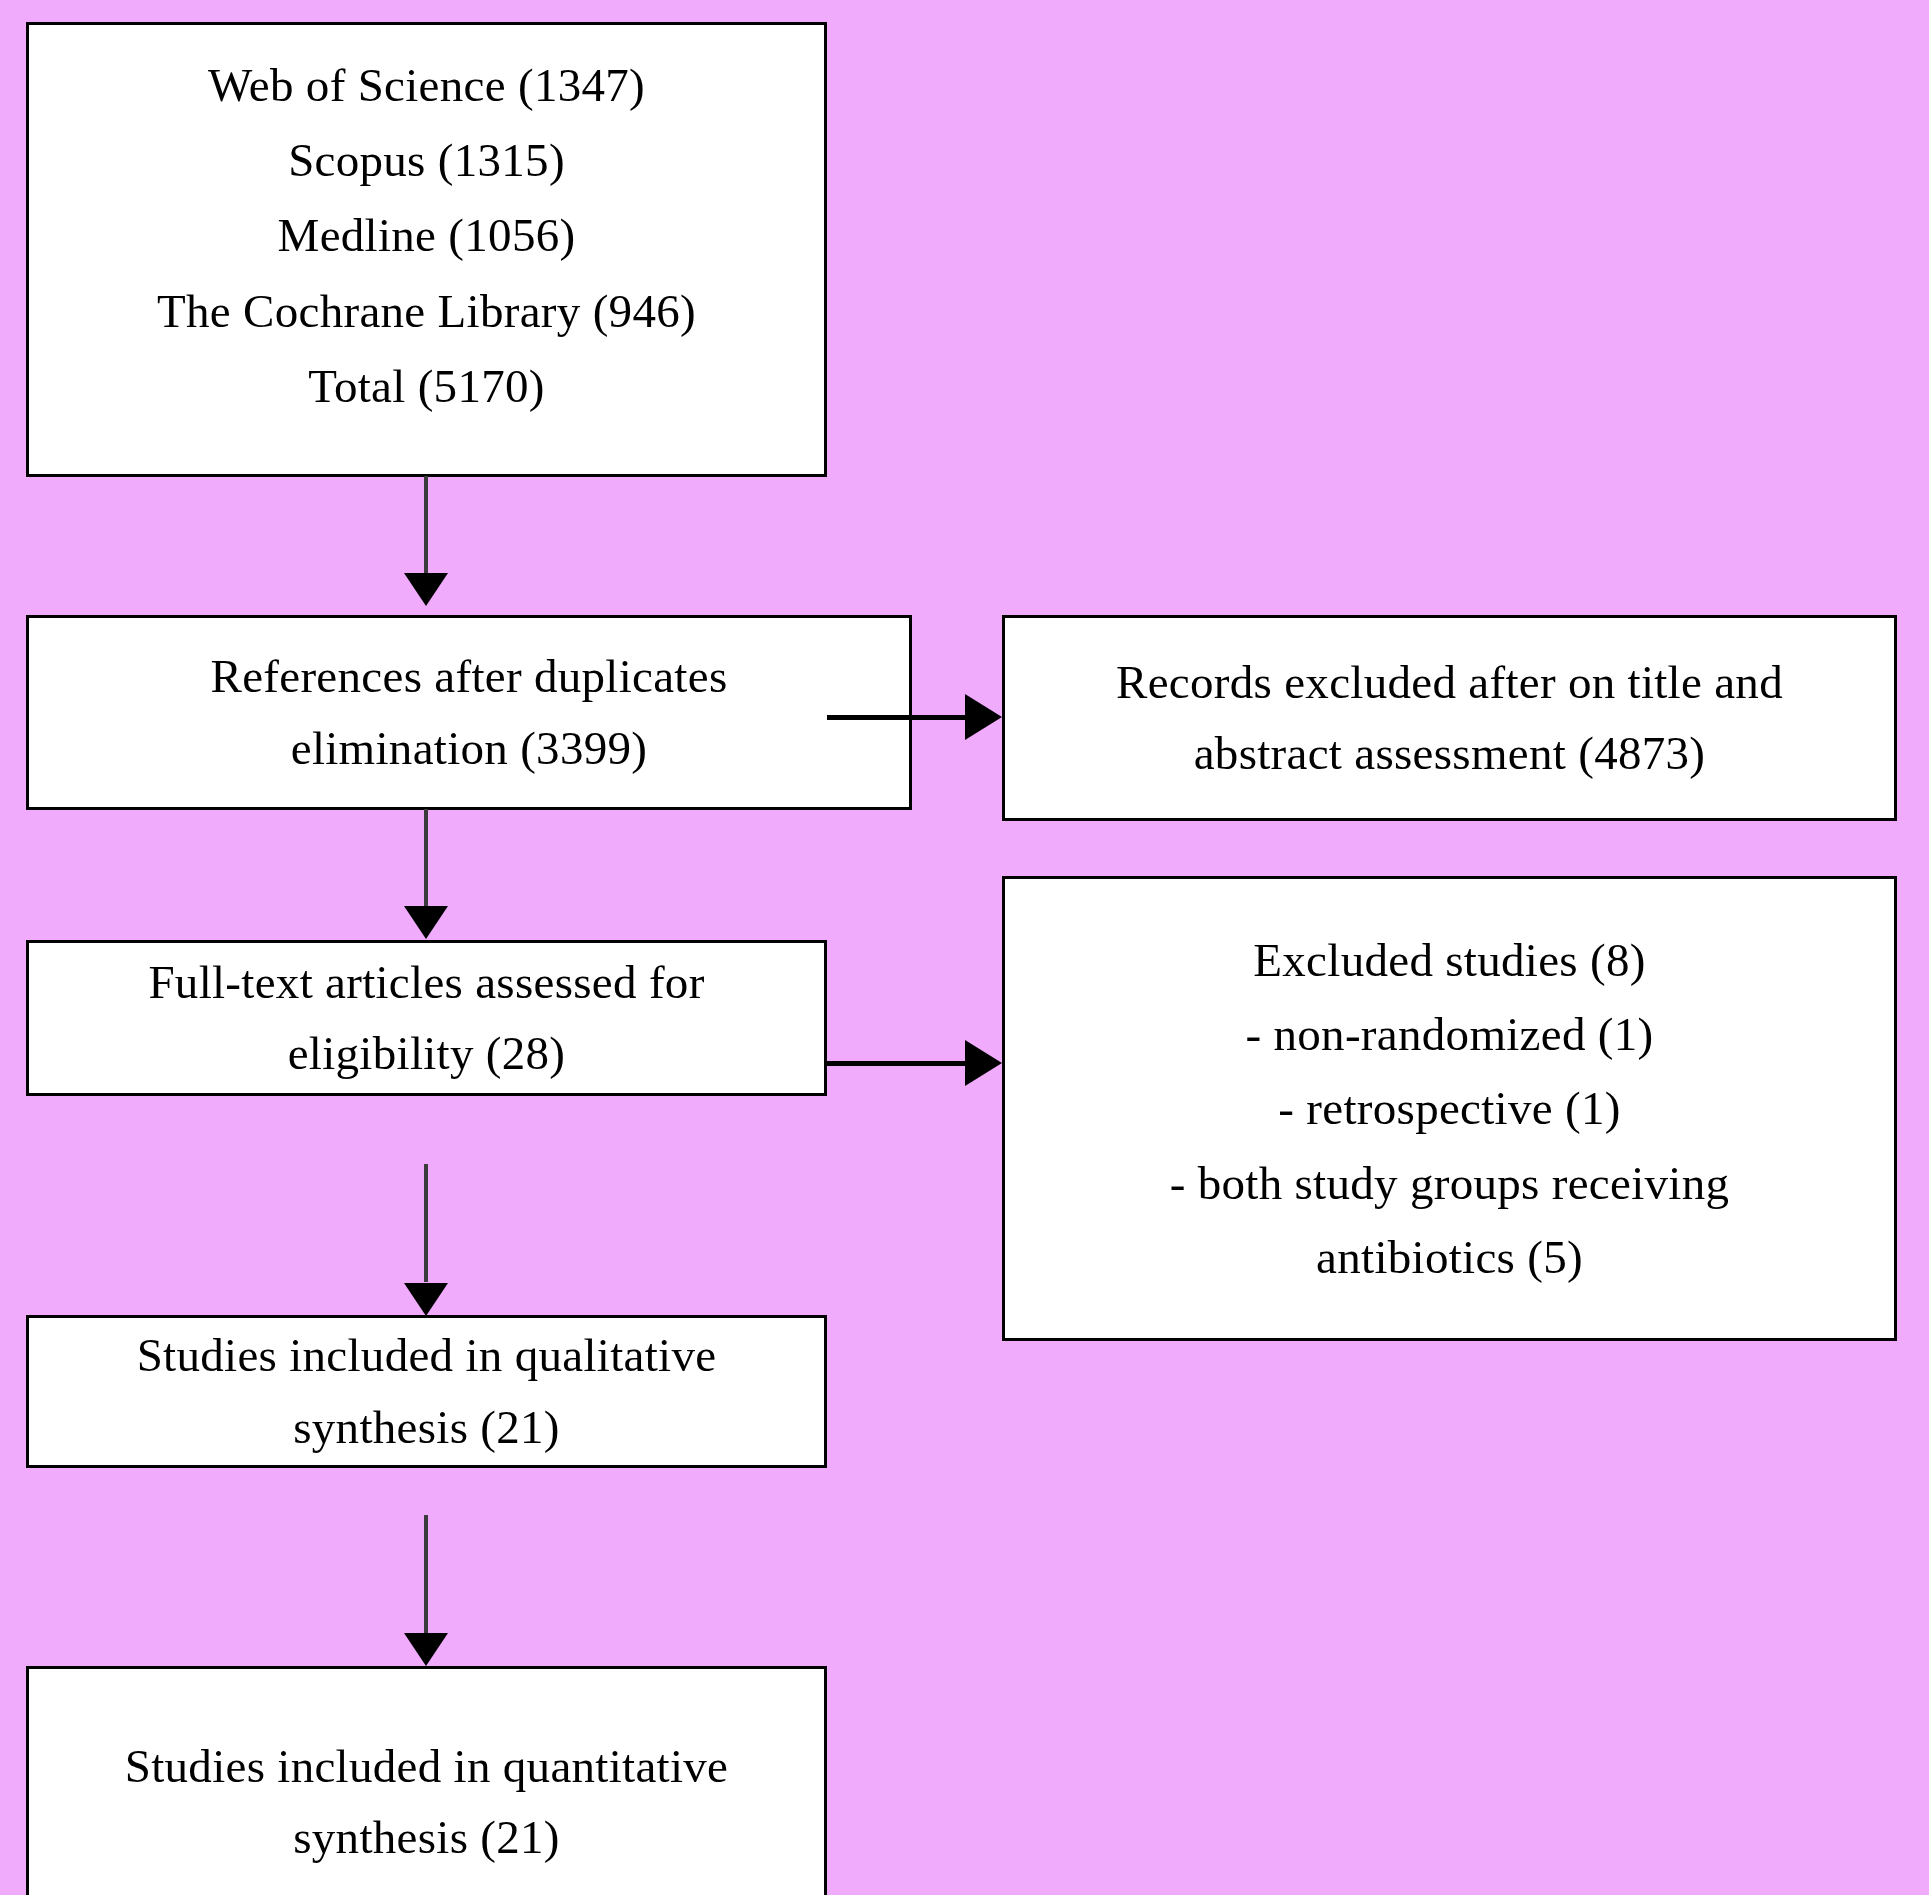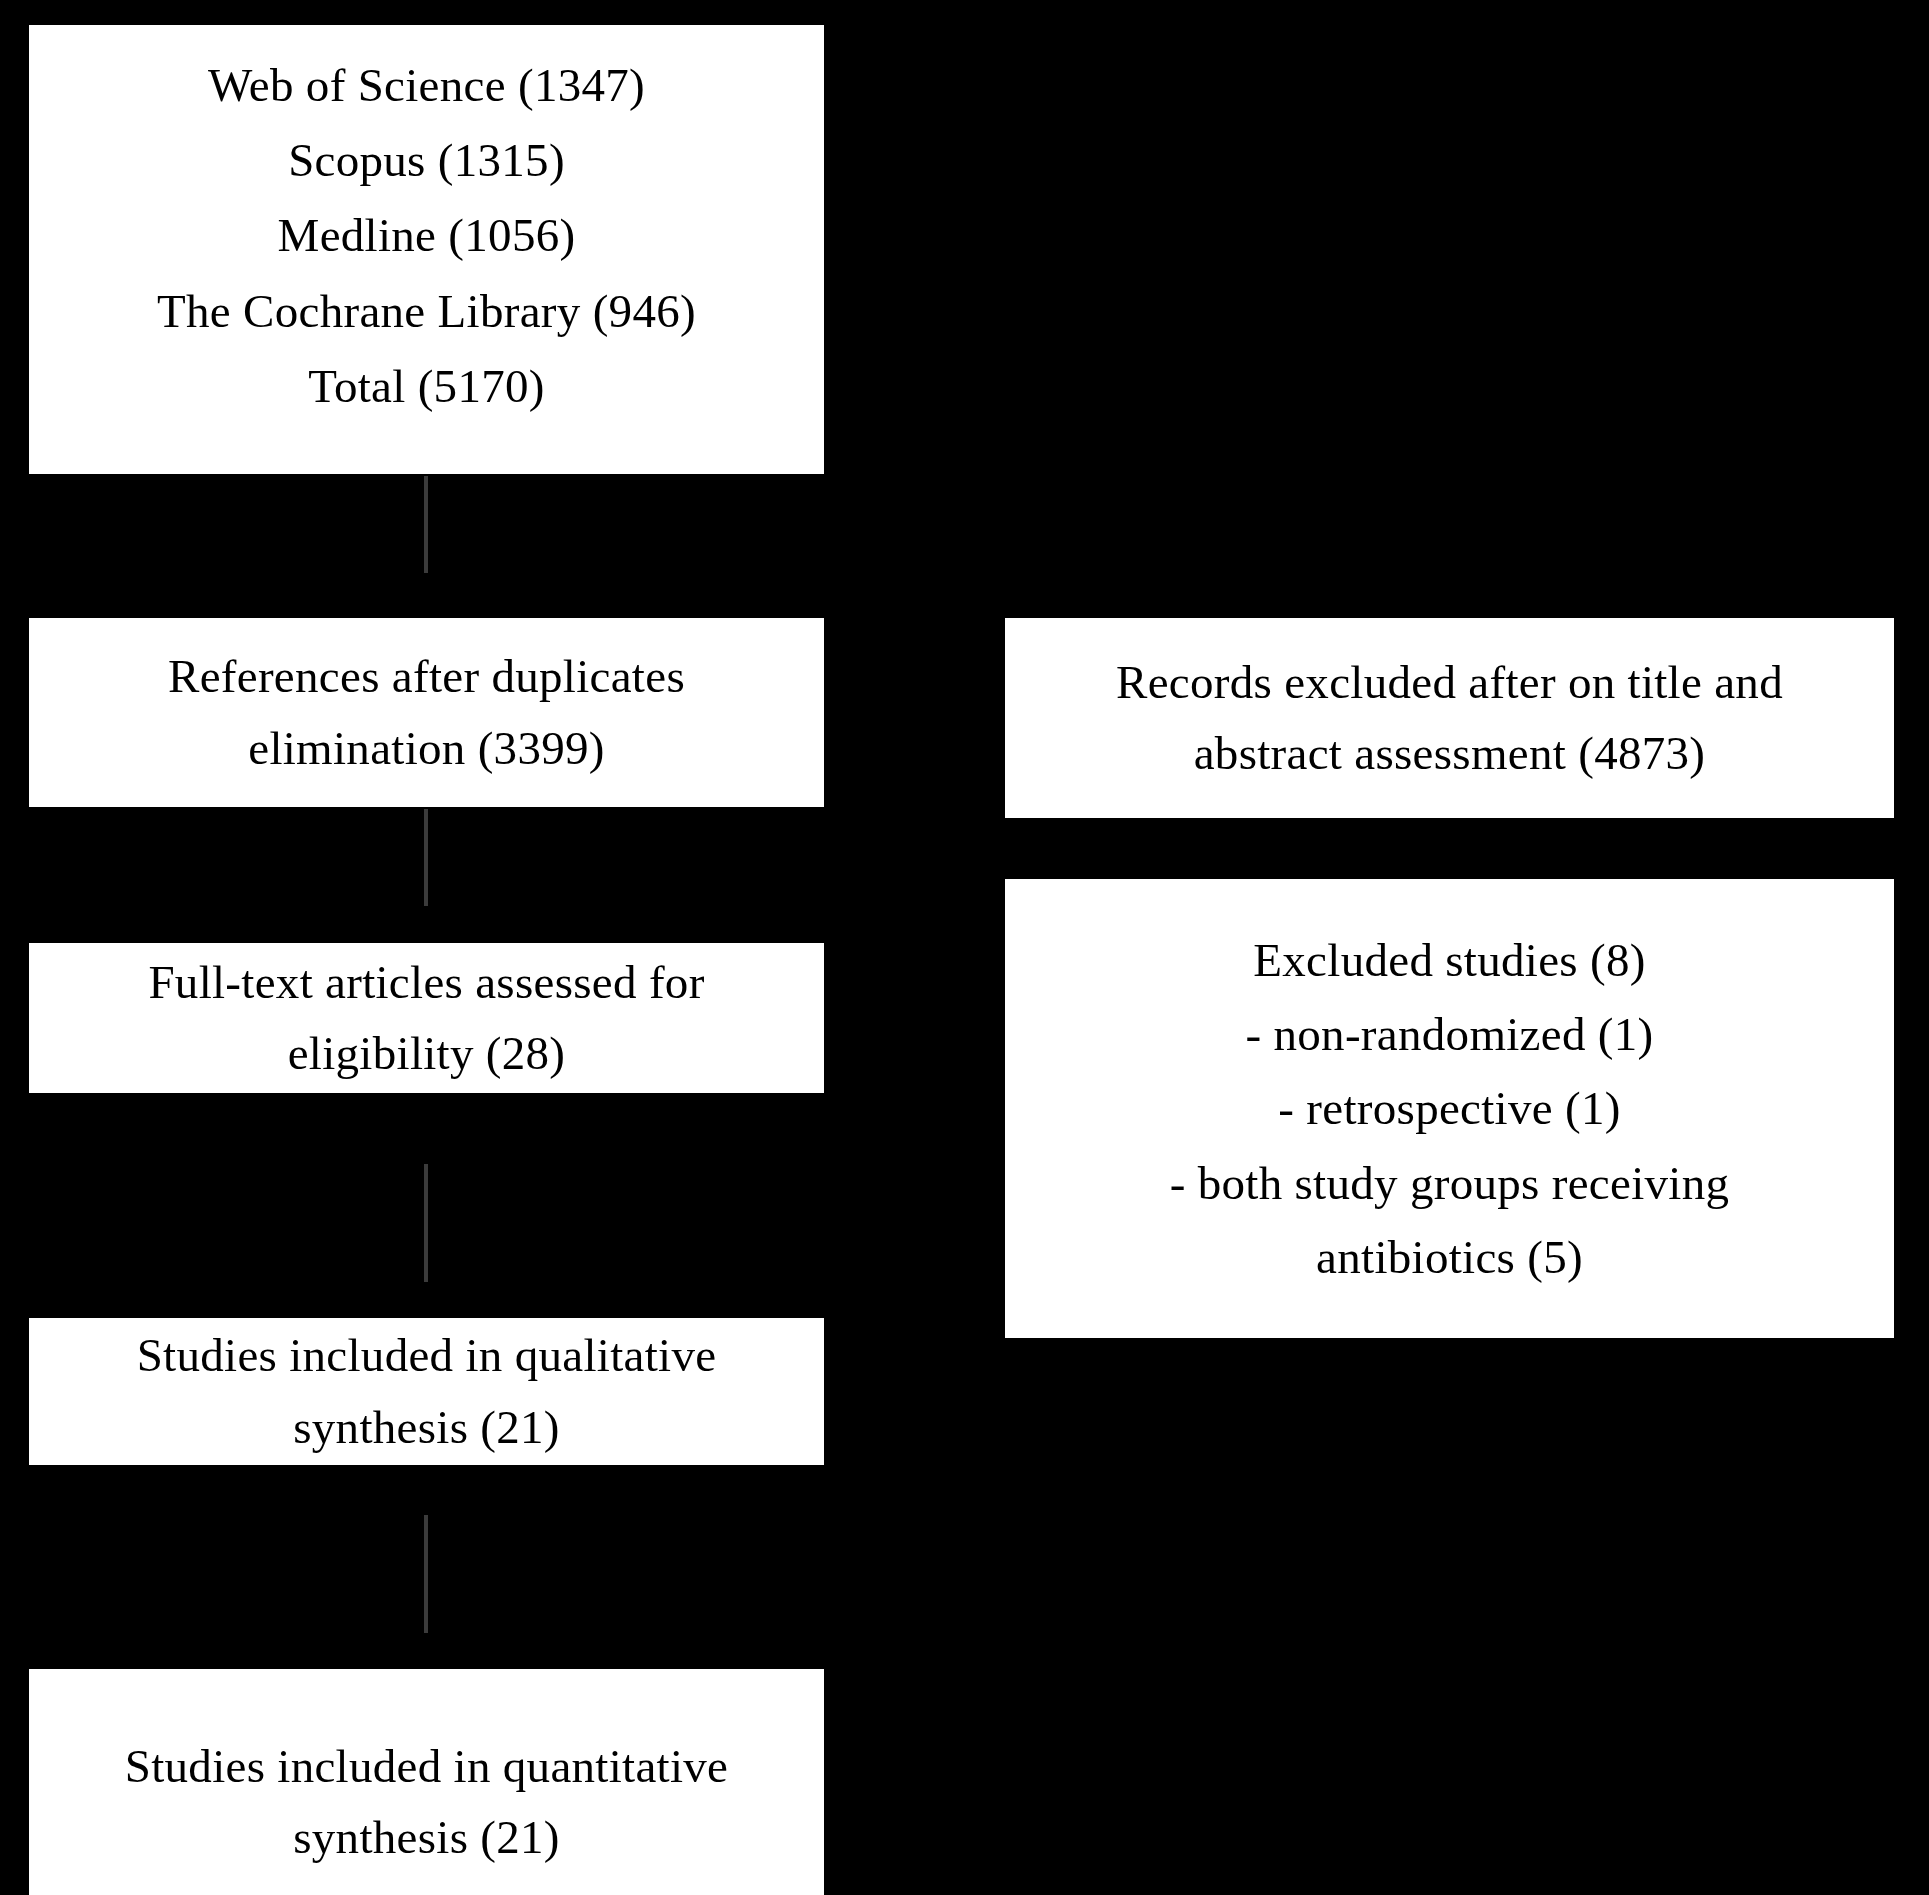--- a/index.html
+++ b/index.html
@@ -4,21 +4,21 @@
 <style>
   html, body {
     margin: 0;
     padding: 0;
     background: #ffffff;
   }
   #canvas {
     position: relative;
     width: 1929px;
     height: 1896px;
-    background: #000000;
+    background: #f0abfc;
     overflow: hidden;
     font-family: "Liberation Serif", "DejaVu Serif", serif;
   }
   .flowbox {
     position: absolute;
     box-sizing: border-box;
     border: 3.9px solid #000000;
     background: #ffffff;
     display: flex;
     flex-direction: column;
@@ -43,21 +43,21 @@
     height: 455px;
     justify-content: flex-start;
     padding-top: 23px;
   }
   #box-sources .line { line-height: 1.60; }
 
   
   #box-duplicates {
     left: 26px;
     top: 615px;
-    width: 801px;
+    width: 886px;
     height: 195px;
   }
 
   
   #box-fulltext {
     left: 26px;
     top: 940px;
     width: 801px;
     height: 156px;
   }

